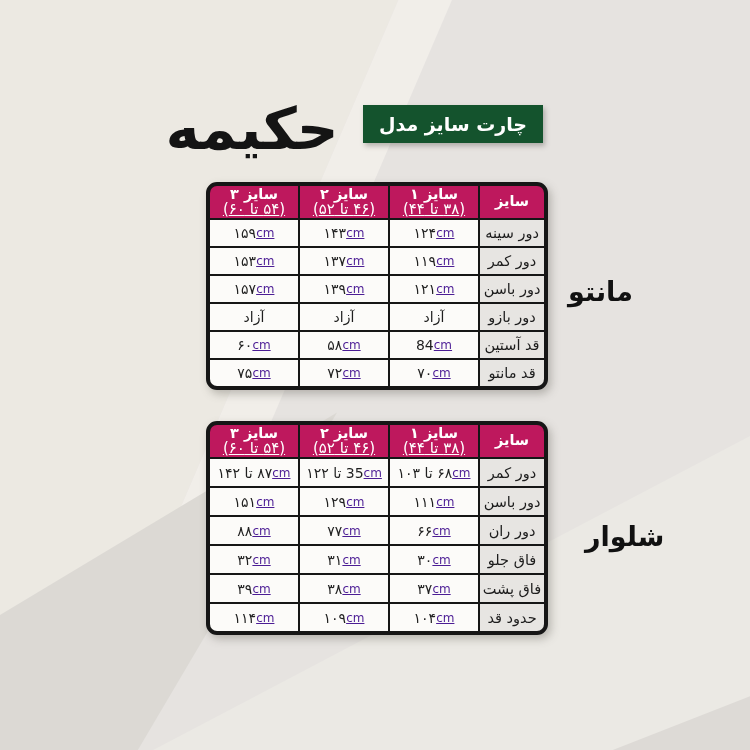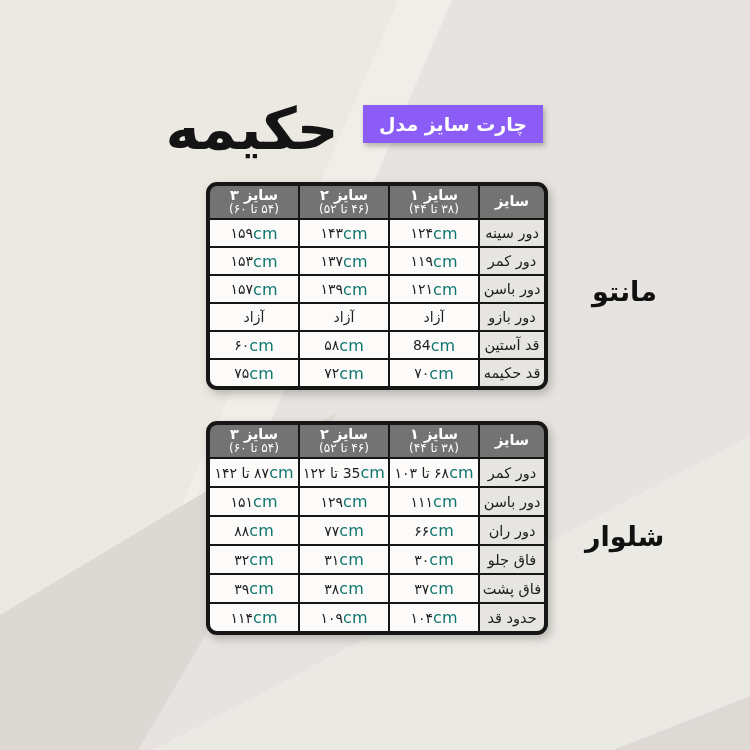--- a/index.html
+++ b/index.html
@@ -12,42 +12,42 @@
   .bg-streak{background:#f1eee9;clip-path:polygon(52% 0,59% 0,17% 100%,10% 100%);}
   .bg-cream-br{background:#ebe9e4;clip-path:polygon(100% 57%,100% 100%,20% 100%);}
   .bg-band-bl{background:#dcd9d4;clip-path:polygon(0 82%,44% 55%,18% 100%,0 100%);}
   .bg-wedge-br{background:#dddad6;clip-path:polygon(80% 100%,100% 92%,100% 100%);}
 
   
   .brand{position:absolute;left:152px;top:90px;width:200px;height:78px;
     display:flex;align-items:center;justify-content:center;
     direction:rtl;font-size:58px;font-weight:bold;color:#141414;letter-spacing:-1px;}
   .badge{position:absolute;left:363px;top:105px;width:180px;height:38px;
-    background:#8b5cf6;color:#ffffff;display:flex;align-items:center;justify-content:center;
+    background:#14532d;color:#ffffff;display:flex;align-items:center;justify-content:center;
     direction:rtl;font-size:19px;font-weight:bold;box-shadow:2px 3px 5px rgba(70,65,60,.35);}
 
   
   .size-table{position:absolute;left:206px;width:334px;
     direction:rtl;display:grid;grid-template-columns:64px 88px 88px 88px;gap:2px;
     background:#161616;border:4px solid #161616;border-radius:11px;overflow:hidden;
     box-shadow:3px 4px 8px rgba(90,85,78,.35);}
   .table-manto{top:182px;grid-template-rows:32px repeat(6,26px);}
   .table-shalvar{top:421px;grid-template-rows:32px repeat(6,27px);}
   .cell{display:flex;align-items:center;justify-content:center;}
-  .head{background:#737373;color:#ffffff;flex-direction:column;line-height:1.05;}
+  .head{background:#be185d;color:#ffffff;flex-direction:column;line-height:1.05;}
   .ht{font-size:14.5px;font-weight:bold;direction:rtl;}
-  .hr{font-size:12px;direction:rtl;min-height:10px;}
+  .hr{font-size:15px;direction:rtl;min-height:10px;text-decoration:underline;}
   .lbl{background:#e7e5e2;font-size:14.5px;font-weight:normal;direction:rtl;color:#1c1c1c;}
   .val-cell{background:#fcfbf9;direction:ltr;white-space:nowrap;}
   .v{font-size:14px;direction:rtl;unicode-bidi:isolate;}
-  .u{font-size:16px;color:#0f766e;}
+  .u{font-size:12px;color:#4c1d95;text-decoration:underline;}
 
   
   .side-label{position:absolute;direction:rtl;font-size:27px;font-weight:bold;color:#111111;}
-  .side-manto{left:592px;top:276px;}
+  .side-manto{left:568px;top:276px;}
   .side-shalvar{left:585px;top:521px;text-align:center;}
 </style>
 </head>
 <body>
 
 <div class="canvas">
 
   <div class="bg bg-cream-tl"></div>
   <div class="bg bg-streak"></div>
   <div class="bg bg-cream-br"></div>
@@ -137,21 +137,21 @@
       </div>
     <div class="cell val-cell">
         <span class="v" dir="rtl">۵۸</span>
         <span class="u">cm</span>
       </div>
     <div class="cell val-cell">
         <span class="v" dir="rtl">۶۰</span>
         <span class="u">cm</span>
       </div>
 
-    <div class="cell lbl">قد حکیمه</div>
+    <div class="cell lbl">قد مانتو</div>
     <div class="cell val-cell">
         <span class="v" dir="rtl">۷۰</span>
         <span class="u">cm</span>
       </div>
     <div class="cell val-cell">
         <span class="v" dir="rtl">۷۲</span>
         <span class="u">cm</span>
       </div>
     <div class="cell val-cell">
         <span class="v" dir="rtl">۷۵</span>

